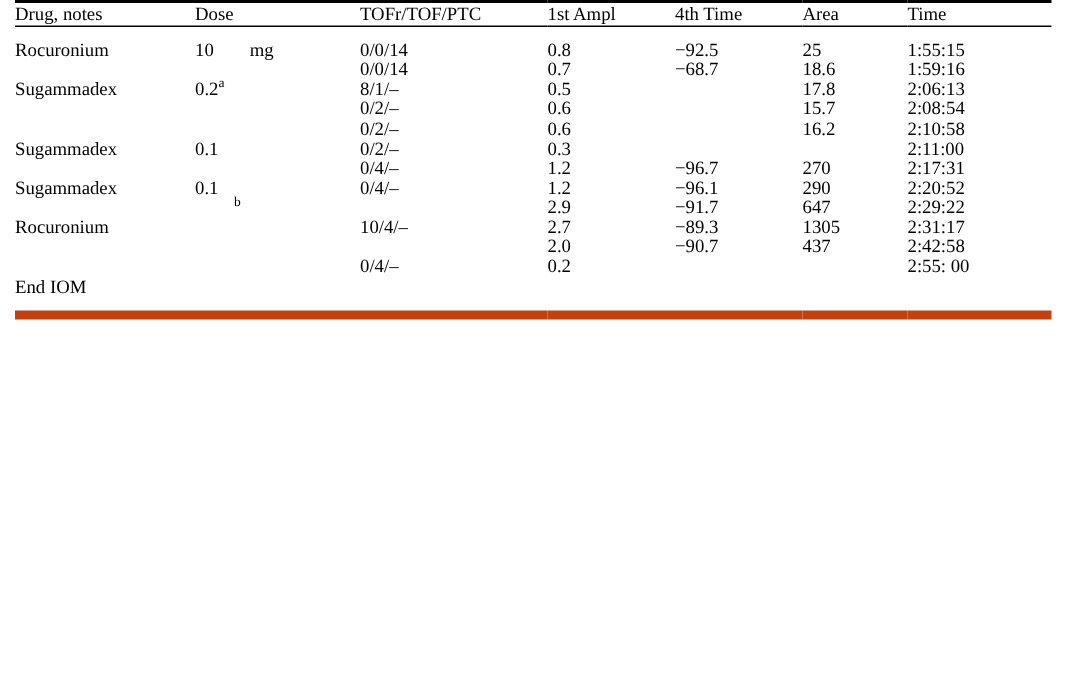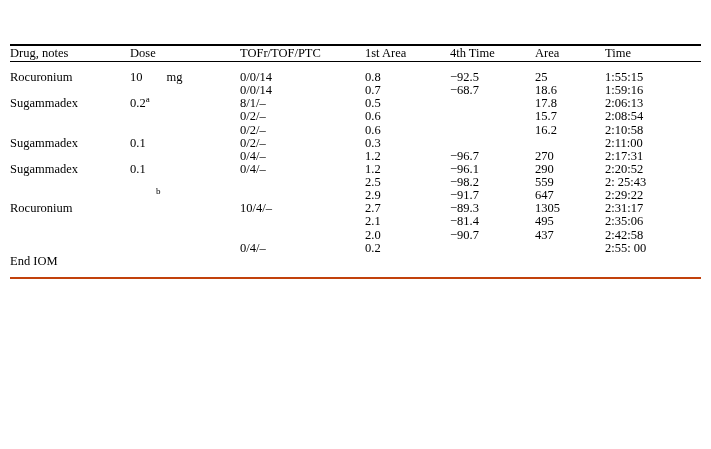--- a/index.html
+++ b/index.html
@@ -19,37 +19,36 @@
     width: 711px;
     height: 449px;
     box-sizing: border-box;
     padding: 0 10px;
   }
   table.data-table {
     width: 691px;
     border-collapse: collapse;
     font-size: 12.5px;
     table-layout: fixed;
-    margin-top: 44px;
   }
   table.data-table td, table.data-table th {
     text-align: left;
     vertical-align: top;
     padding: 0;
     font-weight: normal;
   }
   
   .rule-top {
     border-top: 2px solid #000;
   }
   .rule-mid {
     border-top: 1.5px solid #000;
   }
   .rule-bottom {
-    border-bottom: 2px solid #c2410c;
+    border-bottom: 6px solid #c2410c;
   }
   
   col.c-drug   { width: 120px; }
   col.c-dose   { width: 110px; }
   col.c-tof    { width: 125px; }
   col.c-ampl1  { width: 85px; }
   col.c-ampl4  { width: 85px; }
   col.c-area   { width: 70px; }
   col.c-time   { width: 96px; }
 
@@ -90,21 +89,21 @@
         <col class="c-ampl1">
         <col class="c-ampl4">
         <col class="c-area">
         <col class="c-time">
     </colgroup>
     <thead>
       <tr class="hdr-row rule-top">
         <td>Drug, notes</td>
         <td>Dose</td>
         <td>TOFr/TOF/PTC</td>
-        <td>1st Area</td>
+        <td>1st Ampl</td>
         <td>4th Time</td>
         <td>Area</td>
         <td>Time</td>
       </tr>
     </thead>
     <tbody id="table-body">
         <tr class="body-row first rule-mid">
           <td>Rocuronium</td>
           <td><span class="dose-split">10</span><span class="dose-unit">mg</span></td>
           <td>0/0/14</td>
@@ -171,58 +170,40 @@
           <td>Sugammadex</td>
           <td><span class="dose-split">0.1</span></td>
           <td>0/4/–</td>
           <td>1.2</td>
           <td>−96.1</td>
           <td>290</td>
           <td>2:20:52</td>
         </tr>
         <tr class="body-row">
           <td></td>
-          <td></td>
-          <td></td>
-          <td>2.5</td>
-          <td>−98.2</td>
-          <td>559</td>
-          <td>2: 25:43</td>
-        </tr>
-        <tr class="body-row">
-          <td></td>
           <td><sup class="note" style="margin-left: 26px;">b</sup></td>
           <td></td>
           <td>2.9</td>
           <td>−91.7</td>
           <td>647</td>
           <td>2:29:22</td>
         </tr>
         <tr class="body-row">
           <td>Rocuronium</td>
           <td></td>
           <td>10/4/–</td>
           <td>2.7</td>
           <td>−89.3</td>
           <td>1305</td>
           <td>2:31:17</td>
         </tr>
         <tr class="body-row">
           <td></td>
           <td></td>
           <td></td>
-          <td>2.1</td>
-          <td>−81.4</td>
-          <td>495</td>
-          <td class="bold">2:35:06</td>
-        </tr>
-        <tr class="body-row">
-          <td></td>
-          <td></td>
-          <td></td>
           <td>2.0</td>
           <td>−90.7</td>
           <td>437</td>
           <td>2:42:58</td>
         </tr>
         <tr class="body-row">
           <td></td>
           <td></td>
           <td>0/4/–</td>
           <td>0.2</td>

